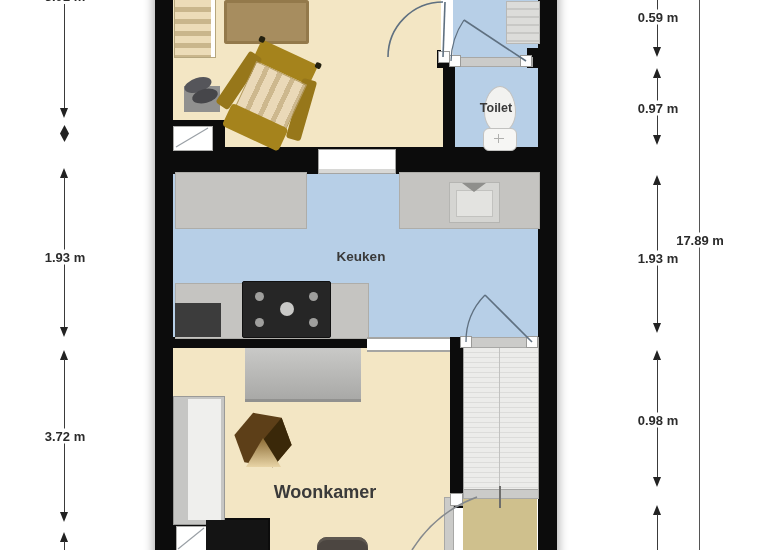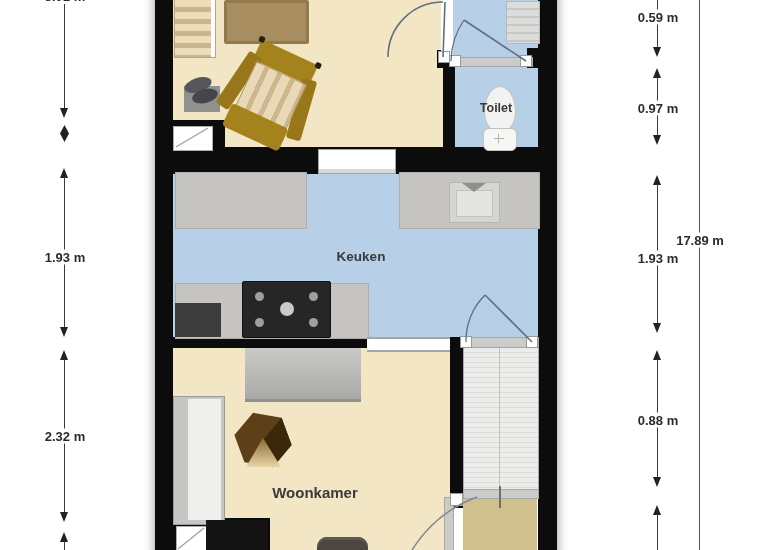--- a/index.html
+++ b/index.html
@@ -149,36 +149,36 @@
     <ellipse cx="198" cy="85" rx="14" ry="7" transform="rotate(-18 198 85)" fill="#55555a"></ellipse>
     <ellipse cx="205" cy="96" rx="13" ry="7" transform="rotate(-14 205 96)" fill="#46464a"></ellipse>
 
     <polygon points="291.6,445 272.9,467.3 244.4,462.2 234.4,435 253.1,412.8 281.6,417.8" fill="#5d3f18"></polygon>
     <polygon points="263,440 281.6,417.8 291.6,445 272.9,467.3" fill="#3a2809"></polygon>
     <polygon points="263,438 246,467 281,467" fill="url(#hexlight)"></polygon>
   </svg>
 
   <div class="room-label" style="left:496px;top:108px;font-size:12.5px;">Toilet</div>
   <div class="room-label" style="left:361px;top:256px;font-size:13.5px;">Keuken</div>
-  <div class="room-label" style="left:315px;top:492px;font-size:15px;">Woonkamer</div>
+  <div class="room-label" style="left:325px;top:492px;font-size:18px;">Woonkamer</div>
 
   <div class="dline" style="left:64px;top:4px;height:106px;"></div>
   <div class="arr-dn" style="left:60px;top:108px;"></div>
   <div class="dim-label" style="left:65px;top:-4px;">3.01 m</div>
   <div class="diamond" style="left:60px;top:125px;"></div>
 
   <div class="arr-up" style="left:60px;top:168px;"></div>
   <div class="dline" style="left:64px;top:177px;height:152px;"></div>
   <div class="arr-dn" style="left:60px;top:327px;"></div>
   <div class="dim-label" style="left:65px;top:257px;">1.93 m</div>
 
   <div class="arr-up" style="left:60px;top:350px;"></div>
   <div class="dline" style="left:64px;top:359px;height:153px;"></div>
   <div class="arr-dn" style="left:60px;top:512px;"></div>
-  <div class="dim-label" style="left:65px;top:436px;">2.32 m</div>
+  <div class="dim-label" style="left:65px;top:436px;">3.72 m</div>
 
   <div class="arr-up" style="left:60px;top:532px;"></div>
   <div class="dline" style="left:64px;top:541px;height:9px;"></div>
 
   <div class="dline" style="left:657px;top:0;height:48px;"></div>
   <div class="arr-dn" style="left:653px;top:47px;"></div>
   <div class="dim-label" style="left:658px;top:17px;">0.59 m</div>
 
   <div class="arr-up" style="left:653px;top:68px;"></div>
   <div class="dline" style="left:657px;top:77px;height:60px;"></div>
@@ -186,21 +186,21 @@
   <div class="dim-label" style="left:658px;top:108px;text-align:right;">0.97 m</div>
 
   <div class="arr-up" style="left:653px;top:175px;"></div>
   <div class="dline" style="left:657px;top:184px;height:140px;"></div>
   <div class="arr-dn" style="left:653px;top:323px;"></div>
   <div class="dim-label" style="left:658px;top:258px;">1.93 m</div>
 
   <div class="arr-up" style="left:653px;top:350px;"></div>
   <div class="dline" style="left:657px;top:359px;height:119px;"></div>
   <div class="arr-dn" style="left:653px;top:477px;"></div>
-  <div class="dim-label" style="left:658px;top:420px;">0.88 m</div>
+  <div class="dim-label" style="left:658px;top:420px;">0.98 m</div>
 
   <div class="arr-up" style="left:653px;top:505px;"></div>
   <div class="dline" style="left:657px;top:514px;height:36px;"></div>
 
   <div class="dline" style="left:699px;top:0;height:550px;background:#555;"></div>
   <div class="dim-label" style="left:700px;top:240px;">17.89 m</div>
 
 </div>
 
 </body></html>

